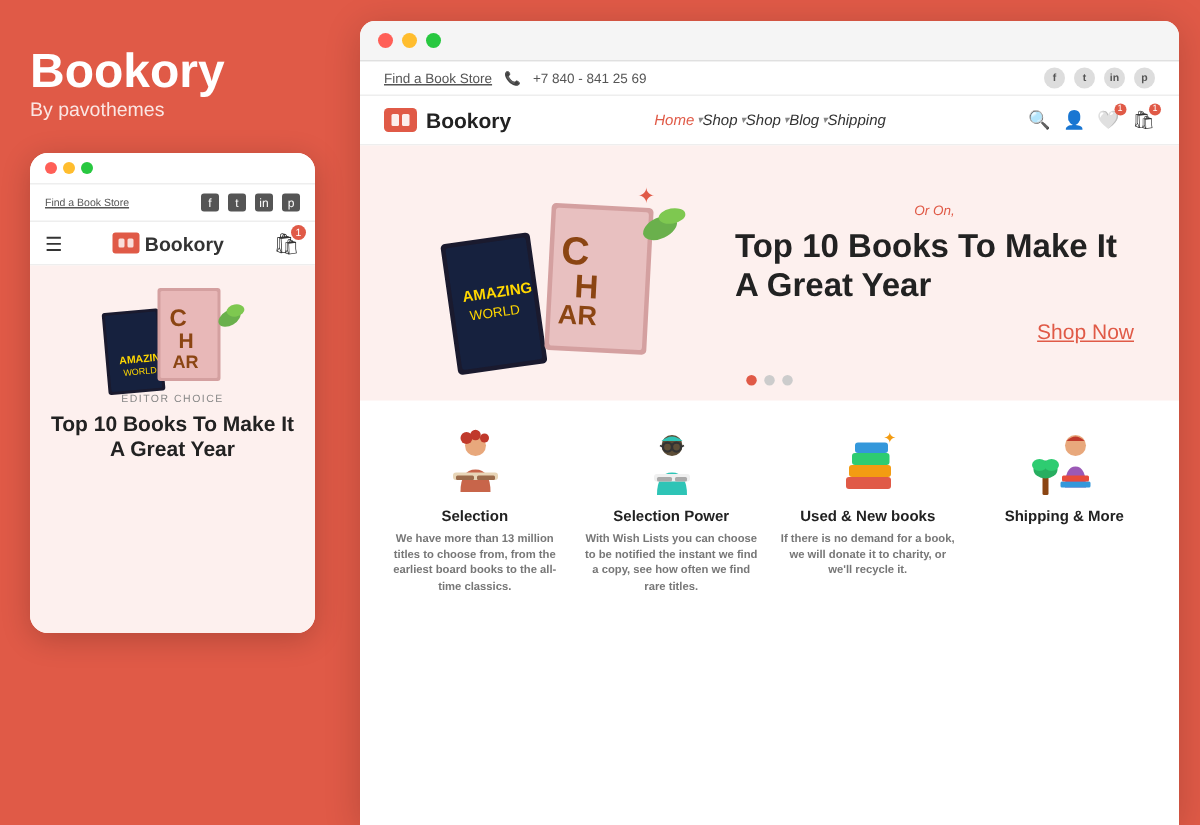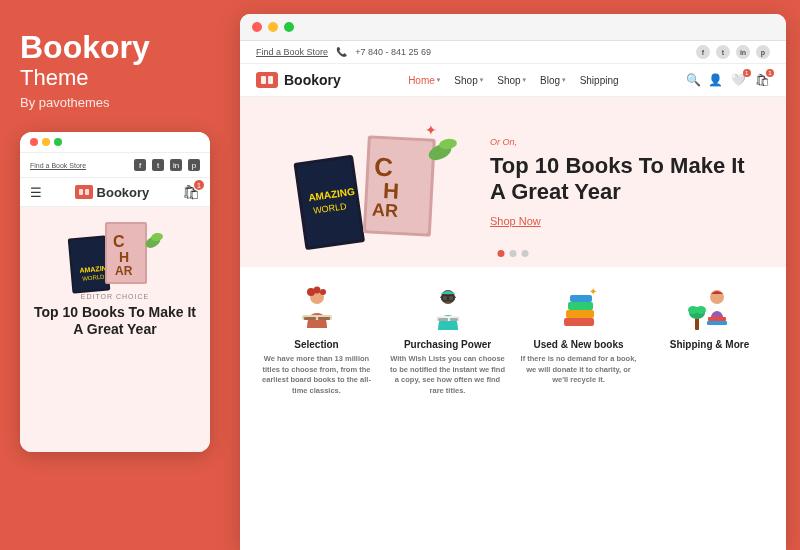--- a/index.html
+++ b/index.html
@@ -257,22 +257,22 @@
       width: 22px;
       height: 16px;
       background: #e05a47;
       border-radius: 3px;
       display: flex;
       align-items: center;
       justify-content: center;
     }
     .site-nav-links {
       display: flex;
-      gap: 14px;
-      align-items: center;
+      align-items: center;
+      font-style: italic;
     }
     .site-nav-link {
       font-size: 10px;
       color: #333;
       text-decoration: none;
       display: flex;
       align-items: center;
       gap: 2px;
     }
     .site-nav-link.active {
@@ -373,21 +373,20 @@
       line-height: 1.4;
       font-weight: bold;
     }
 
   </style>
 </head>
 <body>
 
 <div class="left-panel">
   <div class="brand-title">Bookory</div>
-  <div class="brand-subtitle">Theme</div>
   <div class="brand-by">By pavothemes</div>
 
   <div class="mobile-mockup">
 
     <div class="mobile-topbar">
       <div class="mobile-dots">
         <div class="mobile-dot" style="background:#ff5f57"></div>
         <div class="mobile-dot" style="background:#ffbd2e"></div>
         <div class="mobile-dot" style="background:#28c840"></div>
       </div>
@@ -536,23 +535,23 @@
             <text x="103" y="100" fill="#8B4513" font-size="18" font-weight="900">AR</text>
           </g>
 
           <text x="155" y="18" font-size="14" fill="#e05a47">✦</text>
 
           <ellipse cx="170" cy="35" rx="12" ry="7" fill="#6ab04c" transform="rotate(-25 170 35)"></ellipse>
           <ellipse cx="178" cy="27" rx="9" ry="5" fill="#7ec850" transform="rotate(-10 178 27)"></ellipse>
         </svg>
       </div>
       <div class="hero-text">
-        <div style="font-size:9px;color:#e05a47;font-style:italic;margin-bottom:6px;">Or On,</div>
+        <div style="font-size:9px;color:#e05a47;font-style:italic;margin-bottom:6px;text-align:center;">Or On,</div>
         <div class="hero-title">Top 10 Books To Make It A Great Year</div>
-        <div style="font-size:11px;color:#e05a47;text-decoration:underline;cursor:pointer;">Shop Now</div>
+        <div style="font-size:14px;color:#e05a47;text-decoration:underline;cursor:pointer;text-align:right;">Shop Now</div>
       </div>
 
       <div style="position:absolute;bottom:10px;left:50%;transform:translateX(-50%);display:flex;gap:5px;">
         <div style="width:7px;height:7px;border-radius:50%;background:#e05a47;"></div>
         <div style="width:7px;height:7px;border-radius:50%;background:#ccc;"></div>
         <div style="width:7px;height:7px;border-radius:50%;background:#ccc;"></div>
       </div>
     </div>
 
     <div class="site-features">
@@ -590,21 +589,21 @@
             <line x1="31" y1="15" x2="33" y2="14" stroke="#333" stroke-width="1"></line>
 
             <path d="M18 11 Q25 5 32 11" fill="#2ec4b6" stroke="none"></path>
 
             <path d="M15 47 Q15 32 25 32 Q35 32 35 47" fill="#2ec4b6"></path>
             <rect x="13" y="33" width="24" height="5" rx="2" fill="#f0f0f0"></rect>
             <rect x="15" y="35" width="10" height="3" rx="1" fill="#aaa"></rect>
             <rect x="27" y="35" width="8" height="3" rx="1" fill="#aaa"></rect>
           </svg>
         </div>
-        <div class="feature-title">Purchasing Power</div>
+        <div class="feature-title">Selection Power</div>
         <div class="feature-desc">With Wish Lists you can choose to be notified the instant we find a copy, see how often we find rare titles.</div>
       </div>
 
       <div class="feature-item">
         <div class="feature-icon">
           <svg width="50" height="50" viewBox="0 0 50 50">
 
             <rect x="10" y="35" width="30" height="8" rx="2" fill="#e05a47"></rect>
             <rect x="12" y="27" width="28" height="8" rx="2" fill="#f39c12"></rect>
             <rect x="14" y="19" width="25" height="8" rx="2" fill="#2ecc71"></rect>

